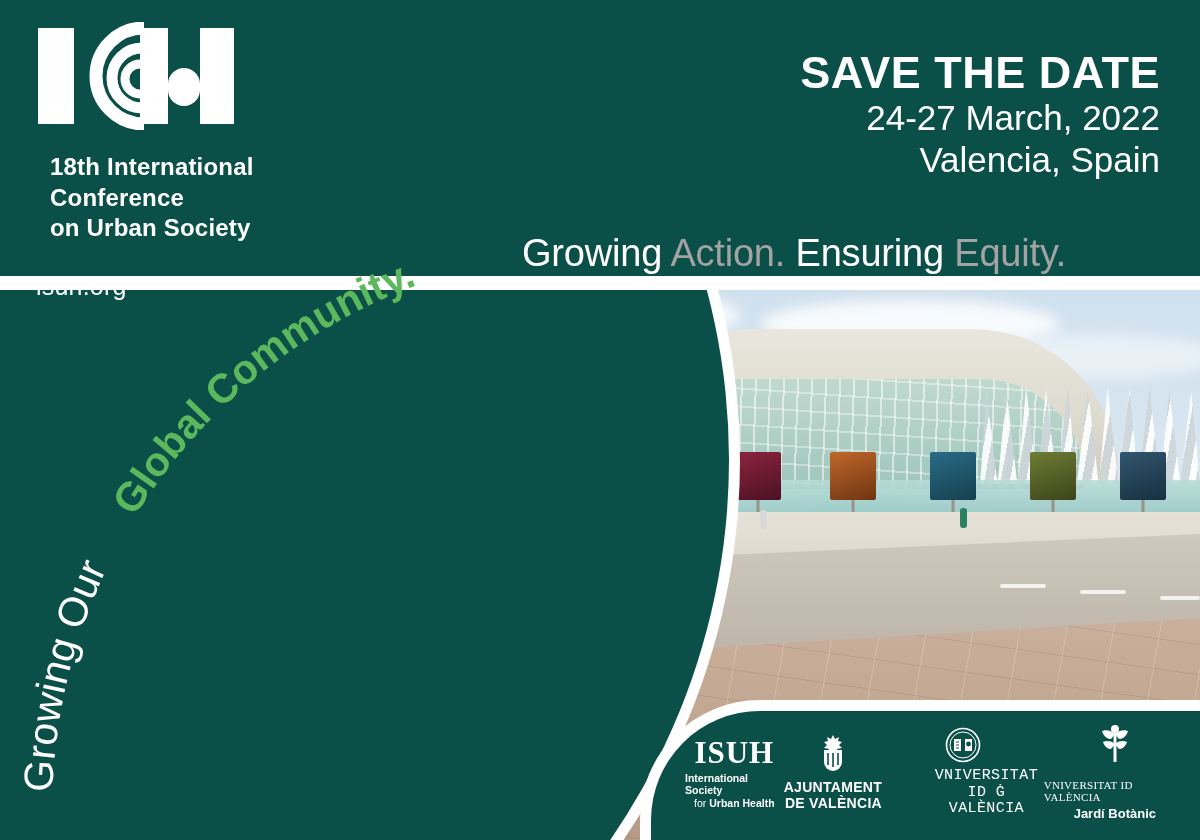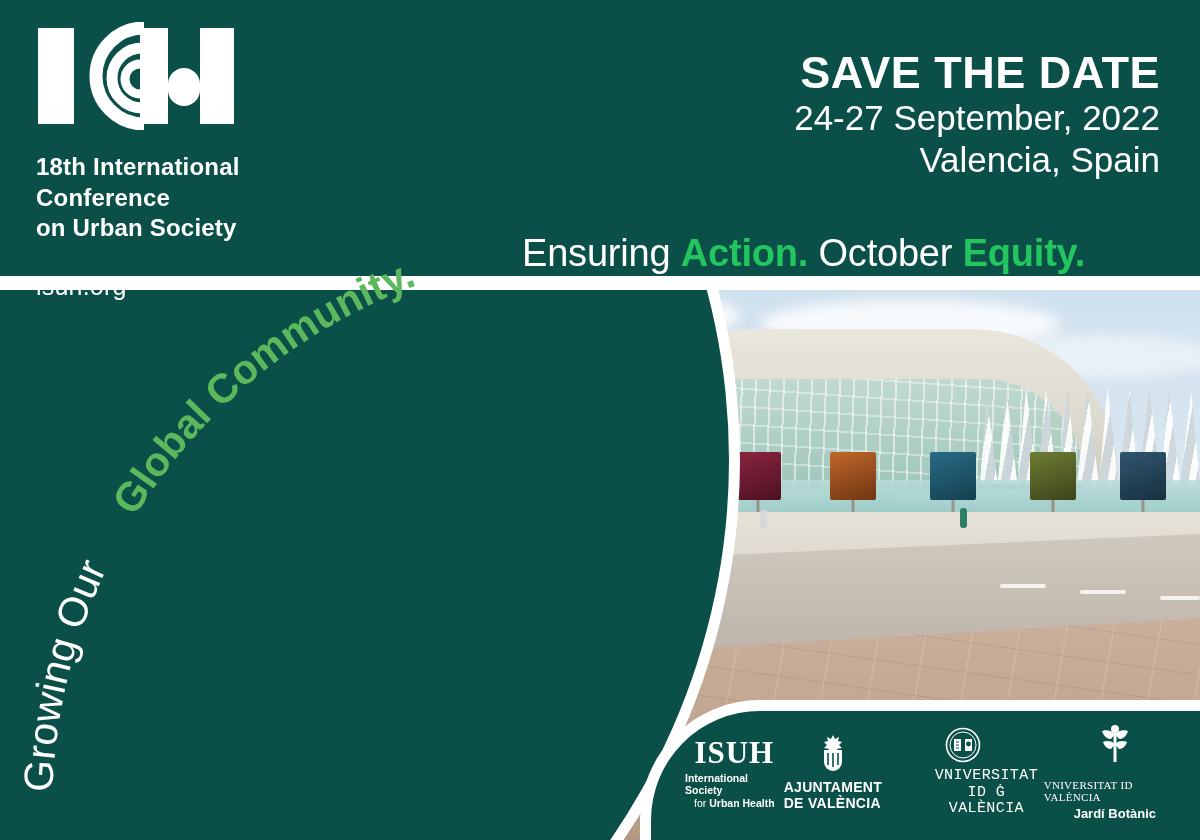--- a/index.html
+++ b/index.html
@@ -119,47 +119,47 @@
     background:#0b4f49;border-top:11px solid #fff;border-left:11px solid #fff;
     border-top-left-radius:120px;
     display:flex;align-items:center;justify-content:space-around;
     padding:0 14px 6px 34px;
   }
 
   
   .logo-block{position:absolute;left:36px;top:22px;width:300px;}
   .logo-mark{position:relative;width:200px;height:108px;margin-bottom:22px;}
   .conf-title{
-    color:#fff;font-weight:bold;font-size:24px;line-height:1.28;letter-spacing:.2px;
+    color:#fff;font-weight:bold;font-size:24px;line-height:1.28;letter-spacing:.2px;margin-left:14px;
   }
   .site{color:#fff;font-size:25px;margin-top:28px;letter-spacing:.2px;}
 
   .std{position:absolute;right:40px;top:38px;text-align:right;margin-top:12px;}
   .std-head{
     color:#fff;font-size:45px;font-weight:bold;letter-spacing:.5px;line-height:1.04;
     font-stretch:condensed;
   }
   .std-line{color:#fff;font-size:35px;line-height:1.22;font-weight:400;}
 
   
   .tag-straight{
     position:absolute;left:522px;top:232px;color:#fff;font-size:38px;font-weight:400;
     white-space:nowrap;letter-spacing:-.2px;
   }
-  .tag-straight b{color:#22c55e;font-weight:bold;}
+  .tag-straight b{color:#a3a3a3;font-weight:normal;}
   .arc{position:absolute;left:-20px;top:200px;width:700px;height:640px;pointer-events:none;}
   .arc text{font-family:"Liberation Sans",sans-serif;font-size:41px;}
 
   
   .sp{display:flex;flex-direction:column;align-items:center;color:#fff;line-height:1.12;}
   .sp-isuh-main{font-family:"Liberation Serif",serif;font-weight:bold;font-size:31px;letter-spacing:1px;}
   .sp-isuh-sub{font-size:10.5px;font-weight:bold;margin-top:3px;}
   .sp-isuh-sub2{font-size:10.5px;margin-top:1px;}
   .sp-isuh-sub2 b{font-weight:bold;}
-  .sp-aj-name{font-size:14px;font-weight:bold;letter-spacing:.3px;margin-top:6px;text-align:left;}
+  .sp-aj-name{font-size:14px;font-weight:bold;letter-spacing:.3px;margin-top:6px;text-align:right;}
   .sp-uv-name{font-family:Liberation Mono, monospace;font-size:15px;letter-spacing:.4px;margin-top:5px;text-align:center;margin-left:47px;}
   .sp-jb-name{font-family:"Liberation Serif",serif;font-size:11px;letter-spacing:.3px;margin-top:17px;}
   .sp-jb-sub{font-size:13px;font-weight:bold;margin-top:3px;}
   .crest{width:34px;height:40px;}
   .seal{width:36px;height:36px;}
   .leaf{width:30px;height:38px;}
 </style>
 </head>
 <body>
 
@@ -266,28 +266,28 @@
     <div class="conf-title">
       <div>18th International</div>
       <div>Conference</div>
       <div>on Urban Society</div>
     </div>
     <div class="site">isuh.org</div>
   </div>
 
   <div class="std">
     <div class="std-head">SAVE THE DATE</div>
-    <div class="std-line">24-27 September, 2022</div>
+    <div class="std-line">24-27 March, 2022</div>
     <div class="std-line">Valencia, Spain</div>
   </div>
 
   <div class="tag-straight">
+    <span>Growing</span>
+    <b>Action.</b>
     <span>Ensuring</span>
-    <b>Action.</b>
-    <span>October</span>
     <b>Equity.</b>
   </div>
 
   <svg class="arc" viewBox="0 0 700 640">
     <defs>
       <path id="arcpath" d="M 72 610 A 560 560 0 0 1 632 50" fill="none"></path>
     </defs>
     <text fill="#ffffff" font-size="41">
       <textPath href="#arcpath" startOffset="2%">Growing Our</textPath>
     </text>

